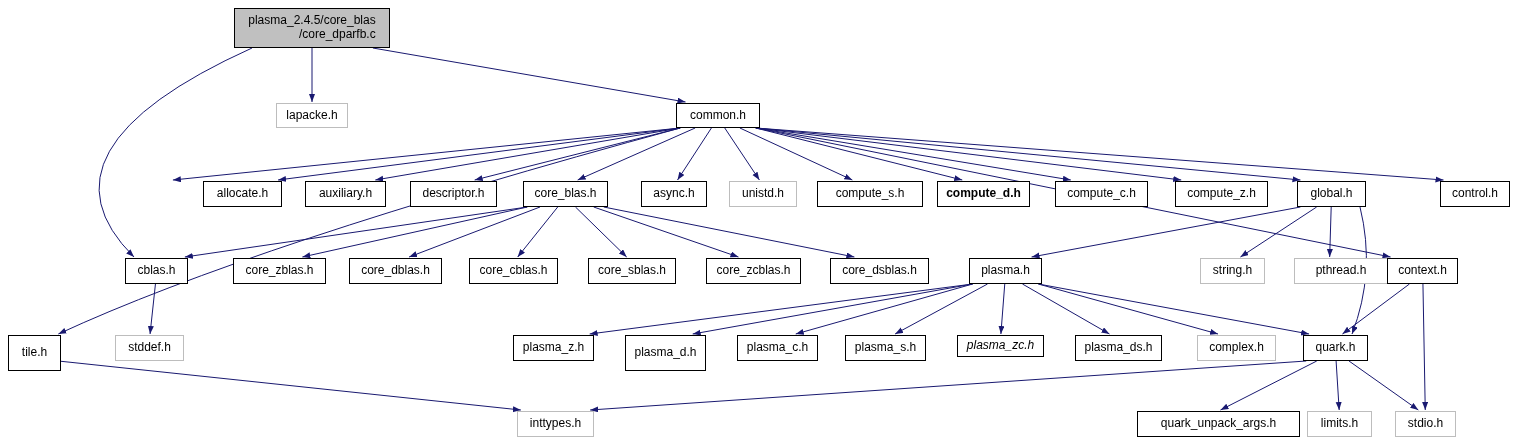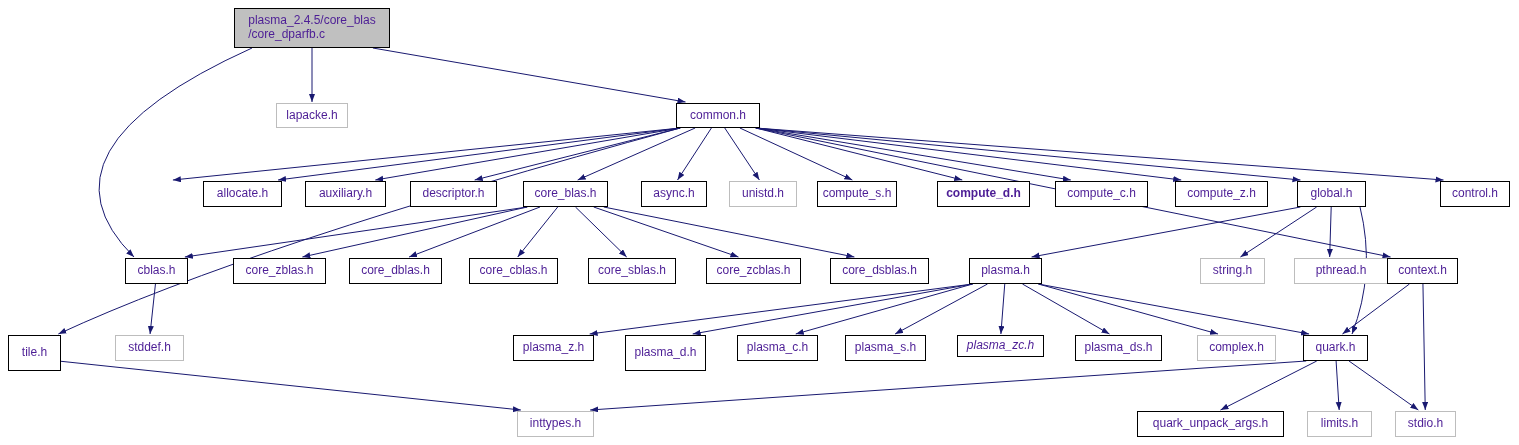--- a/index.html
+++ b/index.html
@@ -27,24 +27,24 @@
     stroke-width: 1;
   }
   .node {
     position: absolute;
     box-sizing: border-box;
     background: var(--node-fill, #ffffff);
     border: 1px solid var(--border, #000000);
     display: flex;
     align-items: center;
     justify-content: center;
-    text-align: left;
+    text-align: right;
     font-size: 12px;
     line-height: 1.15;
-    color: #4c1d95;
+    color: #000000;
     white-space: pre-line;
     z-index: 2;
     cursor: pointer;
   }
   .node.system {
     border-color: var(--sys-border, #bdbdbd);
     cursor: default;
   }
   .node.root {
     background: var(--root-fill, #bfbfbf);
@@ -111,21 +111,21 @@
 <div class="node root" style="left: 234px; top: 8px; width: 156px; height: 40px;">plasma_2.4.5/core_blas
 /core_dparfb.c</div>
     <div class="node system" style="left: 276px; top: 103px; width: 72px; height: 25px;">lapacke.h</div>
     <div class="node header" style="left: 676px; top: 103px; width: 84px; height: 25px;">common.h</div>
     <div class="node header" style="left: 203px; top: 181px; width: 79px; height: 26px;">allocate.h</div>
     <div class="node header" style="left: 305px; top: 181px; width: 81px; height: 26px;">auxiliary.h</div>
     <div class="node header" style="left: 410px; top: 181px; width: 87px; height: 26px;">descriptor.h</div>
     <div class="node header" style="left: 523px; top: 181px; width: 85px; height: 26px;">core_blas.h</div>
     <div class="node header" style="left: 641px; top: 181px; width: 66px; height: 26px;">async.h</div>
     <div class="node system" style="left: 729px; top: 181px; width: 68px; height: 26px;">unistd.h</div>
-    <div class="node header" style="left: 817px; top: 181px; width: 80px; height: 26px;">compute_s.h</div>
+    <div class="node header" style="left: 817px; top: 181px; width: 106px; height: 26px;">compute_s.h</div>
     <div class="node header" style="left: 937px; top: 181px; width: 93px; height: 26px; font-weight: bold;">compute_d.h</div>
     <div class="node header" style="left: 1055px; top: 181px; width: 93px; height: 26px;">compute_c.h</div>
     <div class="node header" style="left: 1175px; top: 181px; width: 93px; height: 26px;">compute_z.h</div>
     <div class="node header" style="left: 1297px; top: 181px; width: 69px; height: 26px;">global.h</div>
     <div class="node header" style="left: 1440px; top: 181px; width: 70px; height: 26px;">control.h</div>
     <div class="node header" style="left: 125px; top: 258px; width: 63px; height: 26px;">cblas.h</div>
     <div class="node header" style="left: 233px; top: 258px; width: 93px; height: 26px;">core_zblas.h</div>
     <div class="node header" style="left: 349px; top: 258px; width: 93px; height: 26px;">core_dblas.h</div>
     <div class="node header" style="left: 469px; top: 258px; width: 89px; height: 26px;">core_cblas.h</div>
     <div class="node header" style="left: 588px; top: 258px; width: 88px; height: 26px;">core_sblas.h</div>
@@ -139,16 +139,16 @@
     <div class="node system" style="left: 115px; top: 335px; width: 69px; height: 26px;">stddef.h</div>
     <div class="node header" style="left: 513px; top: 335px; width: 81px; height: 26px;">plasma_z.h</div>
     <div class="node header" style="left: 625px; top: 335px; width: 81px; height: 36px;">plasma_d.h</div>
     <div class="node header" style="left: 737px; top: 335px; width: 81px; height: 26px;">plasma_c.h</div>
     <div class="node header" style="left: 845px; top: 335px; width: 81px; height: 26px;">plasma_s.h</div>
     <div class="node header" style="left: 957px; top: 335px; width: 87px; height: 22px; font-style: italic;">plasma_zc.h</div>
     <div class="node header" style="left: 1075px; top: 335px; width: 87px; height: 26px;">plasma_ds.h</div>
     <div class="node system" style="left: 1197px; top: 335px; width: 79px; height: 26px;">complex.h</div>
     <div class="node header" style="left: 1303px; top: 335px; width: 65px; height: 26px;">quark.h</div>
     <div class="node system" style="left: 517px; top: 411px; width: 77px; height: 26px;">inttypes.h</div>
-    <div class="node header" style="left: 1137px; top: 411px; width: 147px; height: 26px;">quark_unpack_args.h</div>
+    <div class="node header" style="left: 1137px; top: 411px; width: 163px; height: 26px;">quark_unpack_args.h</div>
     <div class="node system" style="left: 1307px; top: 411px; width: 65px; height: 26px;">limits.h</div>
     <div class="node system" style="left: 1395px; top: 411px; width: 61px; height: 26px;">stdio.h</div>
   </div>
 
 </body></html>

